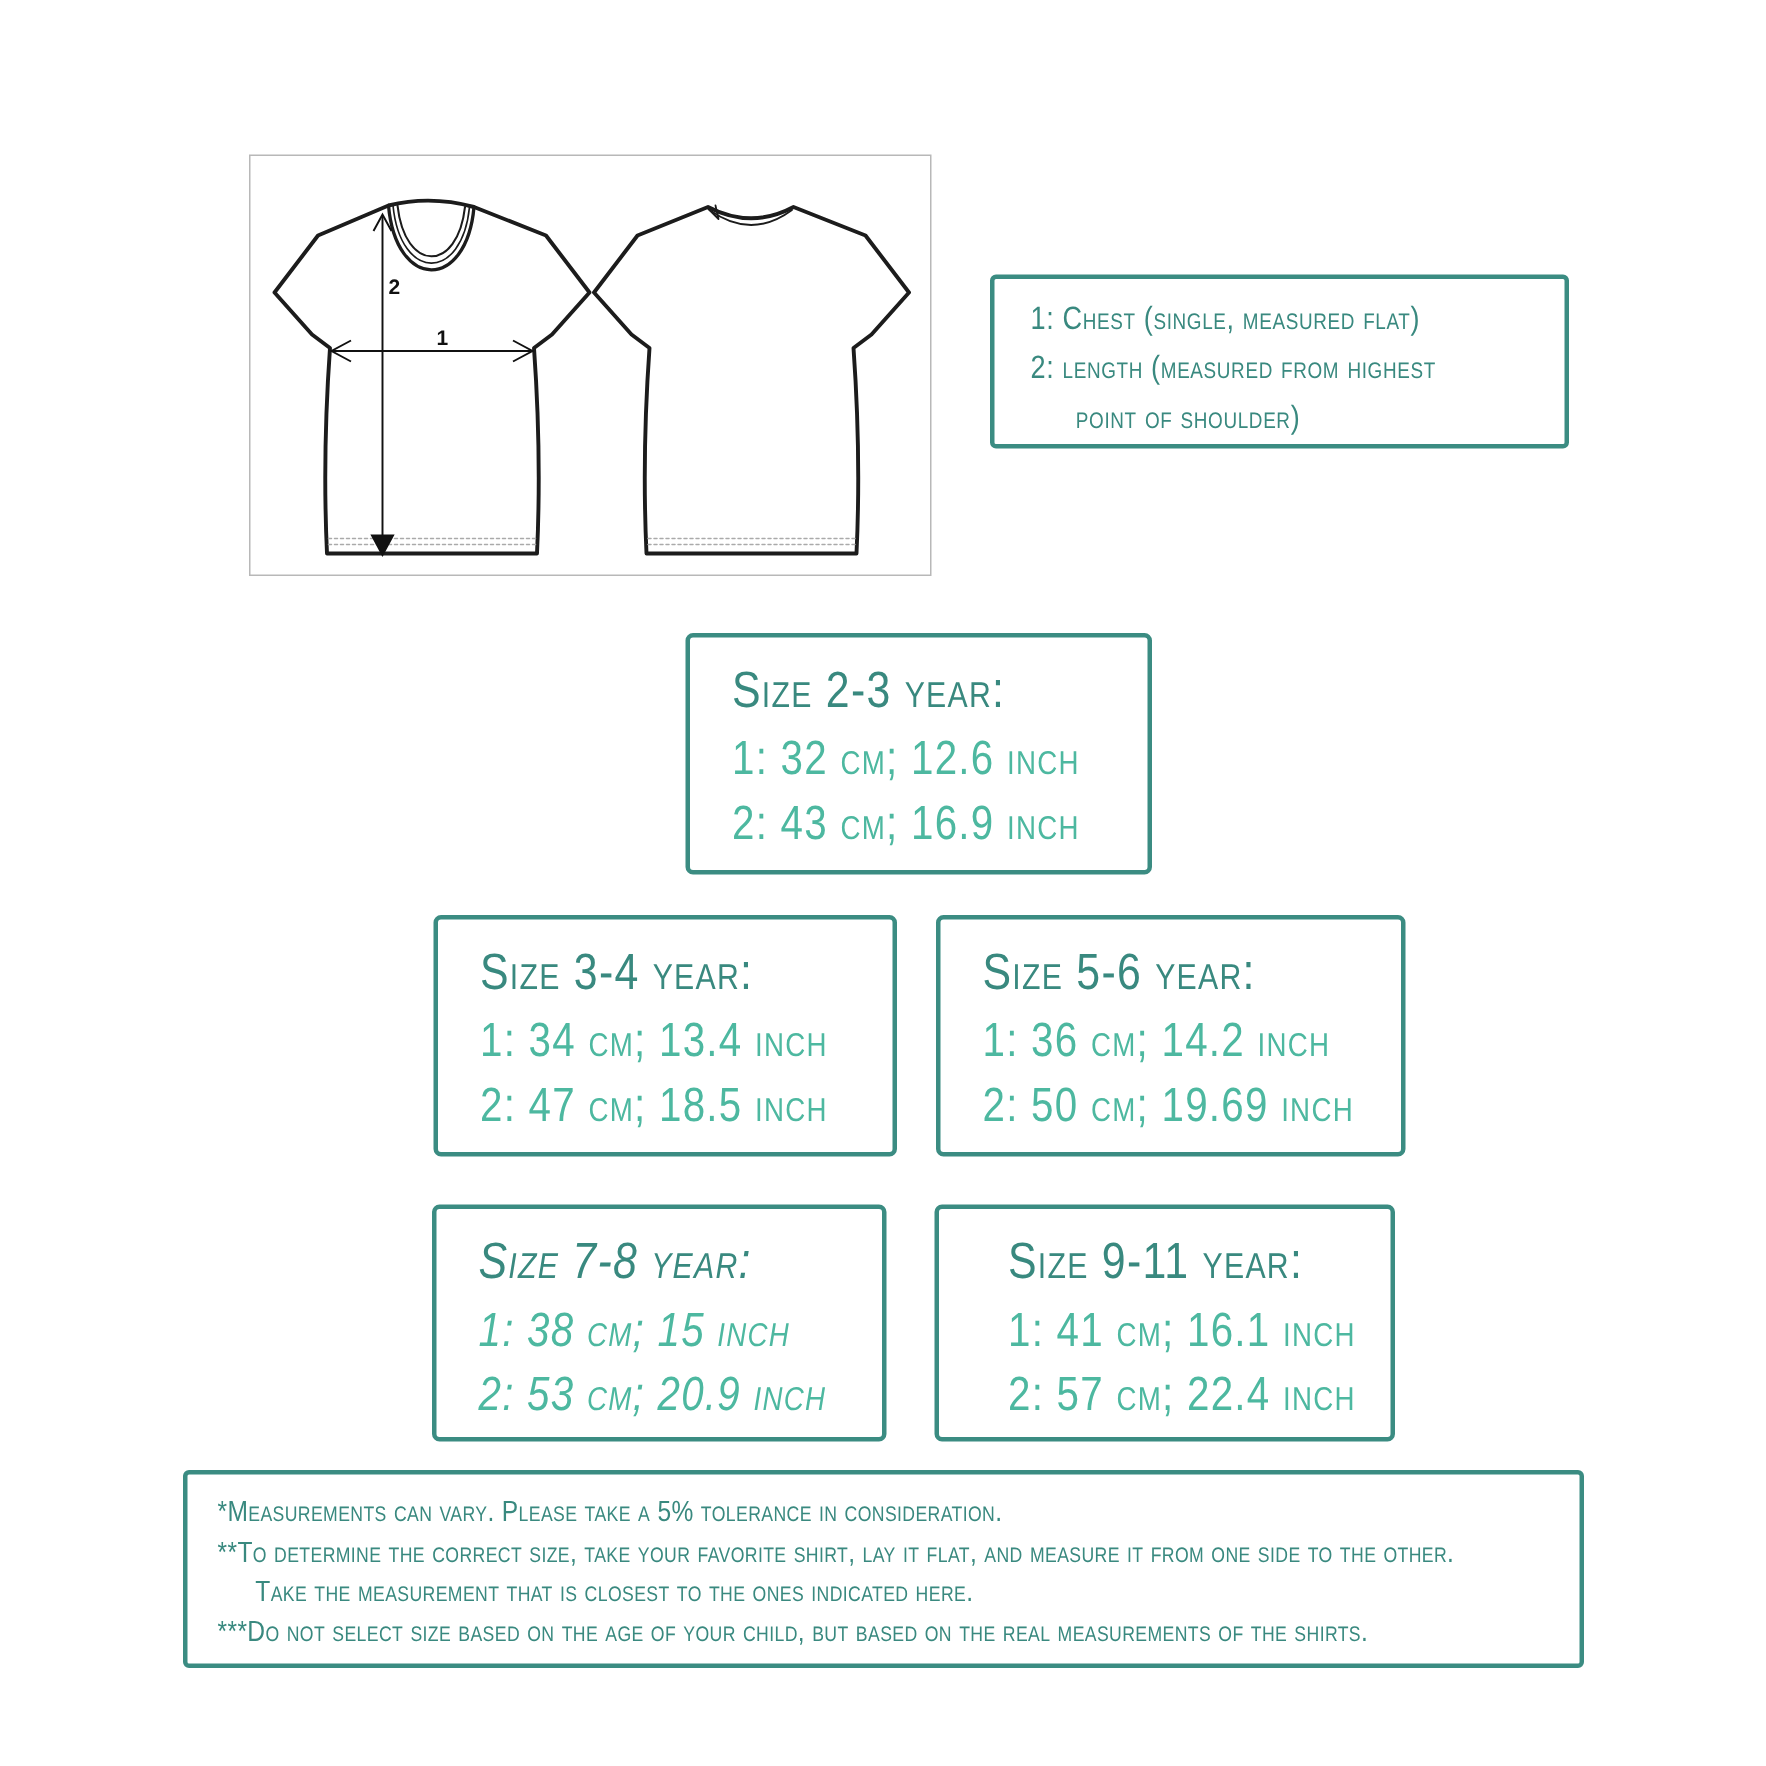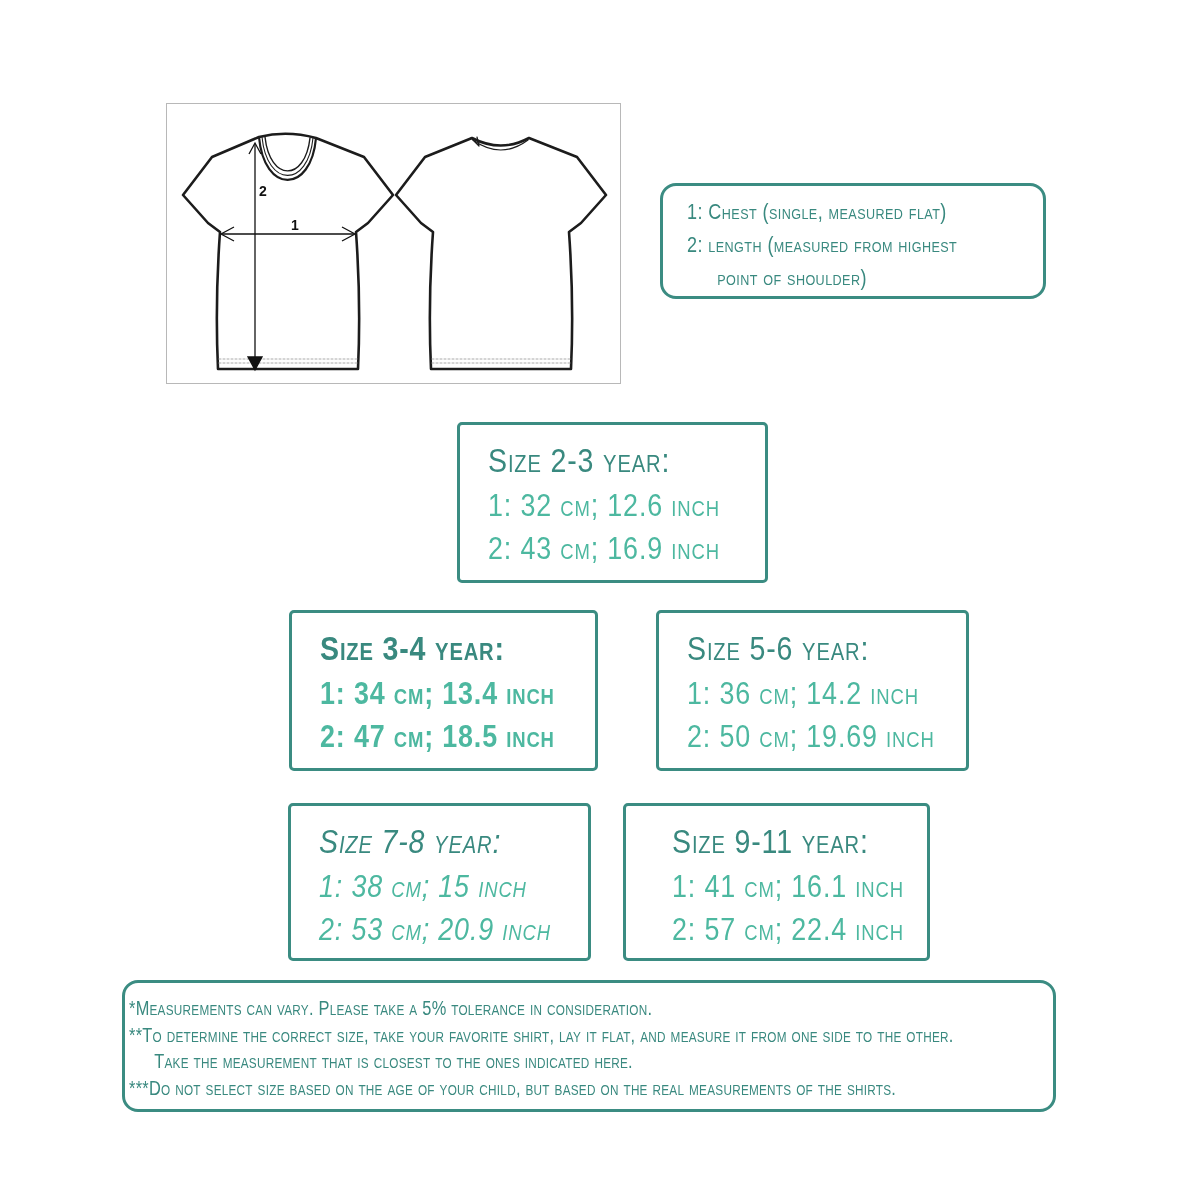--- a/index.html
+++ b/index.html
@@ -5,21 +5,21 @@
   html,body{margin:0;padding:0;background:#ffffff;}
   body{
     position:relative;
     width:1177px;height:1177px;
     font-family:"Liberation Sans", sans-serif;
     overflow:hidden;
   }
   .abs{position:absolute;box-sizing:border-box;}
   .teal-box{
     border:3px solid var(--teal_border,#3B8C82);
-    border-radius:16px;
+    border-radius:4px;
     background:#fff;
   }
   
   .scaleX{
     transform:scaleX(0.84);
     transform-origin:0 0;
     white-space:nowrap;
     font-variant:small-caps;
   }
   .size-box{padding:12px 0 0 28px;border-radius:5px;}
@@ -33,21 +33,21 @@
     color:var(--teal_light,#4DB8A0);
     letter-spacing:1px;
   }
   #legend-box{padding:10px 0 0 24px;}
   .legend-line{
     font-size:21.5px;line-height:33px;
     color:var(--teal_dark,#39897F);
     letter-spacing:0.5px;
   }
   .legend-indent{padding-left:36px;}
-  #footnote-box{padding:12px 0 0 4px;}
+  #footnote-box{padding:12px 0 0 20px;}
   .note-line{
     font-size:19.5px;line-height:26.5px;
     color:var(--teal_dark,#39897F);
     letter-spacing:0.3px;
   }
   .note-indent{padding-left:30px;}
   #tshirt-frame{
     border:1px solid #b8b8b8;
     background:#fff;
   }
@@ -137,29 +137,29 @@
 </div>
 
 <div class="abs teal-box size-box" style="left:457px;top:422px;width:311px;height:161px;">
   <div class="scaleX">
     <div class="size-title">Size 2-3 year:</div>
     <div class="size-line">1: 32 cm; 12.6 inch</div>
     <div class="size-line">2: 43 cm; 16.9 inch</div>
   </div>
 </div>
 
-<div class="abs teal-box size-box" style="left:289px;top:610px;width:309px;height:161px;font-weight:bold;">
+<div class="abs teal-box size-box" style="left:289px;top:610px;width:309px;height:161px;">
   <div class="scaleX">
     <div class="size-title">Size 3-4 year:</div>
     <div class="size-line">1: 34 cm; 13.4 inch</div>
     <div class="size-line">2: 47 cm; 18.5 inch</div>
   </div>
 </div>
 
-<div class="abs teal-box size-box" style="left:624px;top:610px;width:313px;height:161px;margin-left:32px;">
+<div class="abs teal-box size-box" style="left:624px;top:610px;width:313px;height:161px;">
   <div class="scaleX">
     <div class="size-title">Size 5-6 year:</div>
     <div class="size-line">1: 36 cm; 14.2 inch</div>
     <div class="size-line">2: 50 cm; 19.69 inch</div>
   </div>
 </div>
 
 <div class="abs teal-box size-box" style="left:288px;top:803px;width:303px;height:158px;font-style:italic;">
   <div class="scaleX">
     <div class="size-title">Size 7-8 year:</div>

